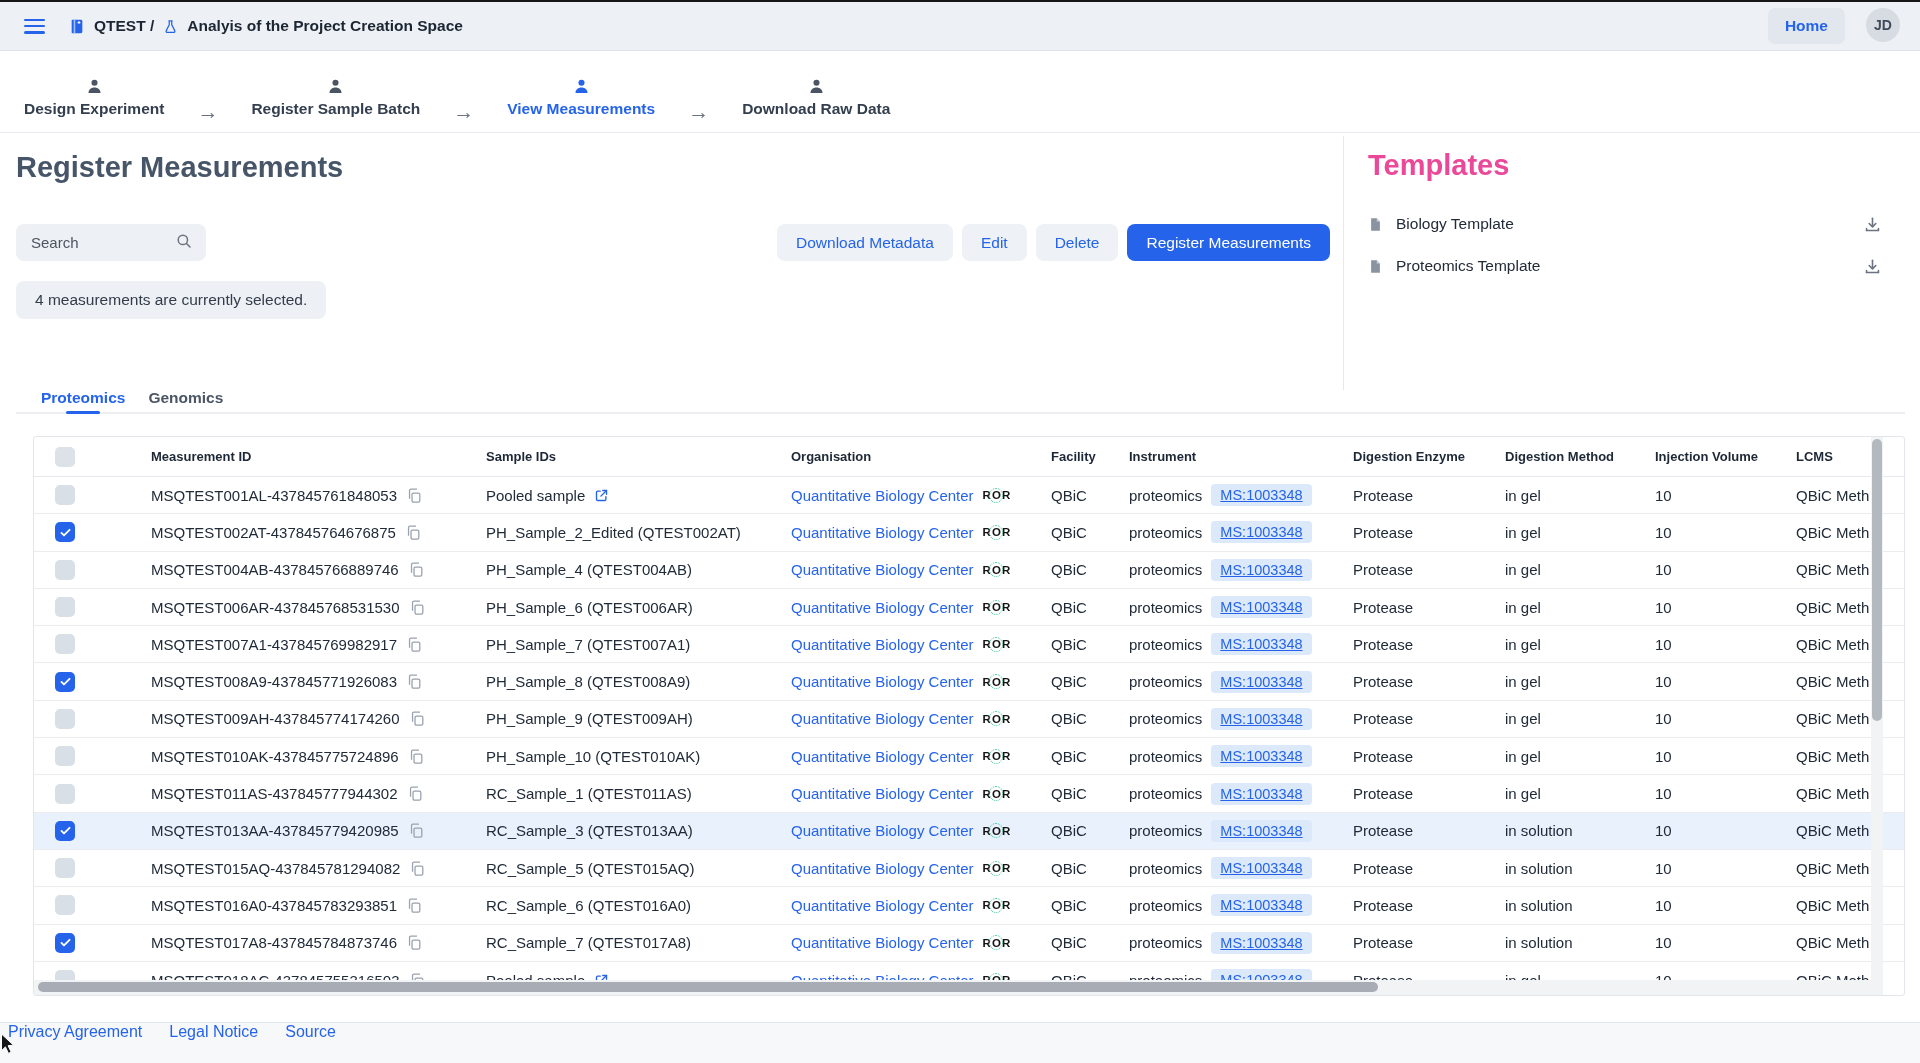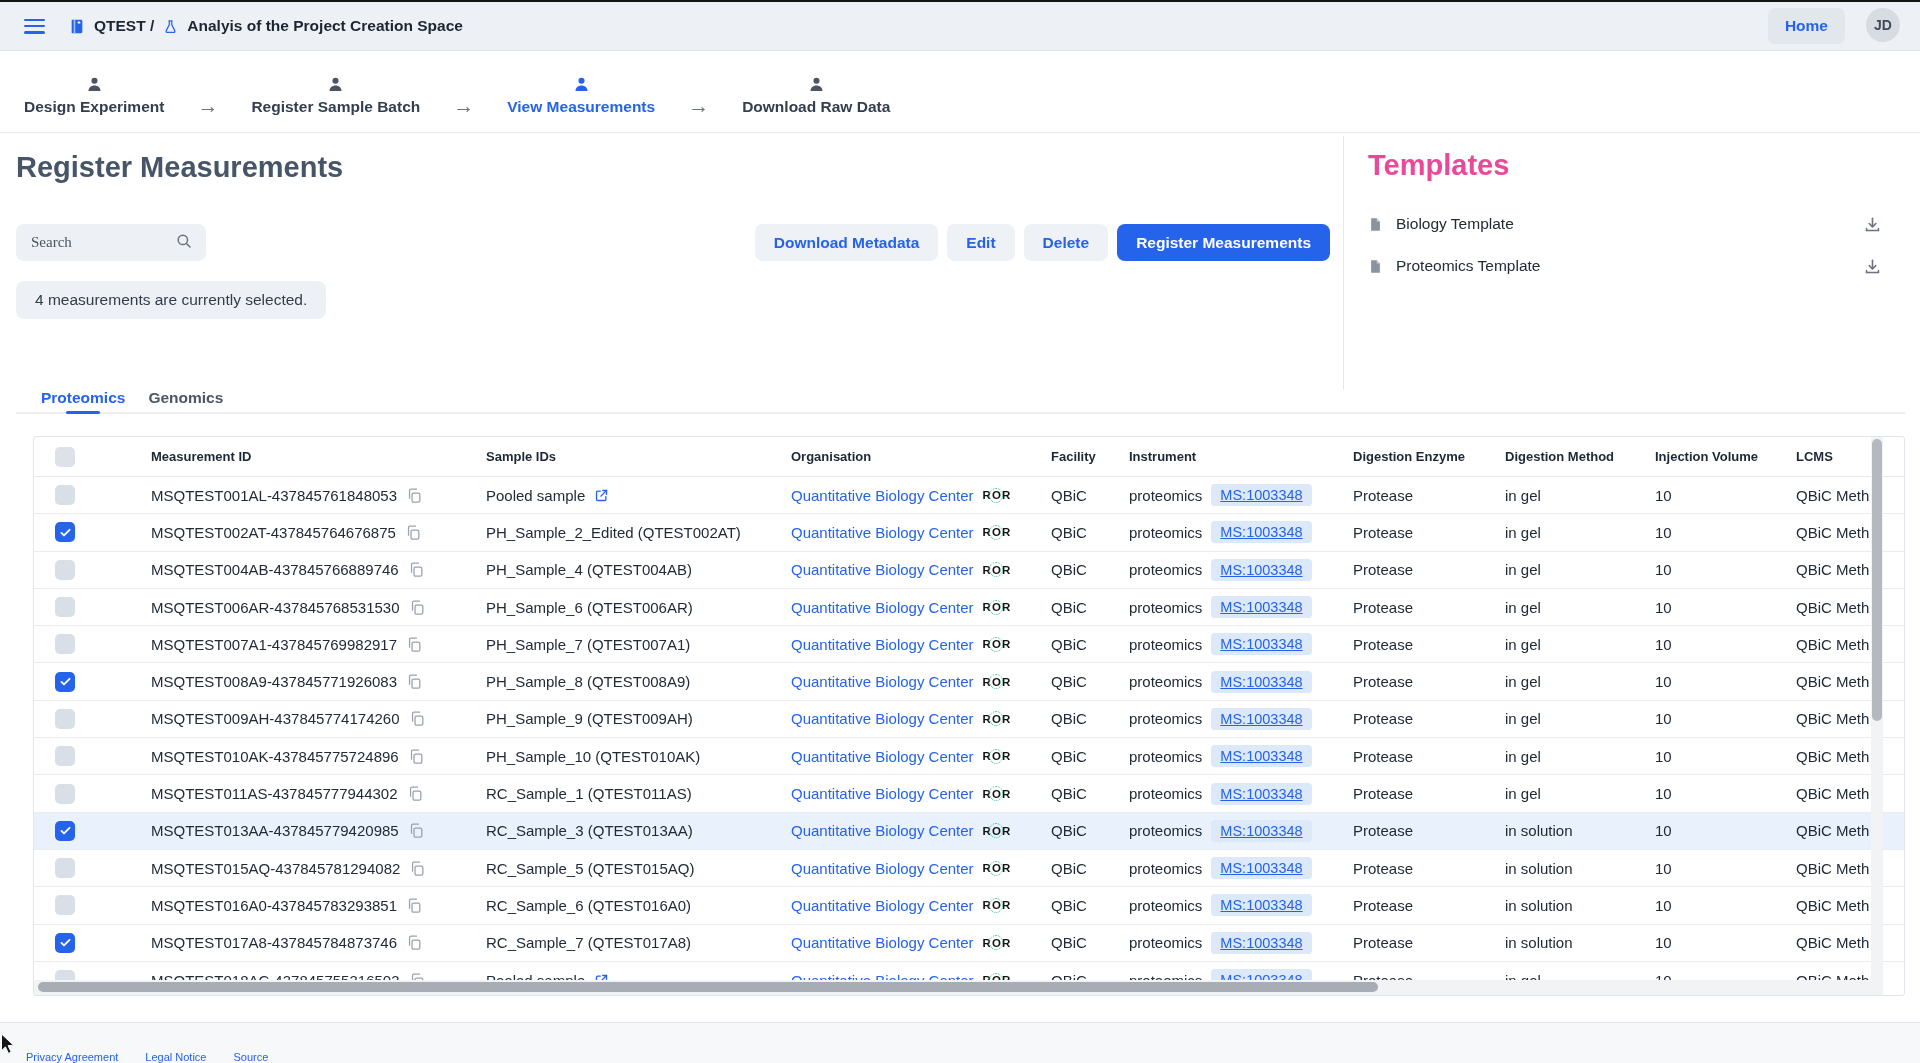--- a/index.html
+++ b/index.html
@@ -21,38 +21,38 @@
           font-size:15.5px;color:#1c2532}
   .crumbs .icon{display:flex;align-items:center}
   .topbar-right{margin-left:auto;display:flex;gap:21px}
   .home-btn{background:#e2e7ee;color:var(--accent);font-weight:600;font-size:15.5px;
             padding:9px 17px;border-radius:7px;border:none;cursor:pointer;font-family:inherit}
   .avatar{width:34px;height:34px;border-radius:50%;background:#d7dce3;color:#3f4a59;
           font-size:14px;font-weight:600;display:flex;align-items:center;justify-content:center;cursor:pointer}
 
   
   .stepper{position:absolute;top:53px;left:0;width:1920px;height:80px;border-bottom:1px solid #e7eaee;
-           display:flex;align-items:flex-end;padding:15px 0 16px 24px;gap:33px}
+           display:flex;align-items:center;padding:15px 0 4px 24px;gap:33px}
   .step{display:flex;flex-direction:column;align-items:center;gap:5px;cursor:pointer;
         font-size:15.5px;font-weight:600;color:#333e4e}
   .step .picon{color:#4a5462;display:flex}
   .step.active{color:var(--accent)}
   .step.active .picon{color:var(--accent)}
   .step-arrow{margin-top:26px;color:#6b7280;font-size:21px;line-height:1}
 
   
   .page-heading{position:absolute;left:16px;top:151px;margin:0;font-size:29px;font-weight:700;color:#475569}
   .search-box{position:absolute;left:16px;top:224px;width:190px;height:37px;background:#edf0f4;
               border-radius:8px;display:flex;align-items:center;padding:0 13px}
   .search-box input{border:0;background:transparent;outline:none;flex:1;min-width:0;
-                    font-size:15px;font-family:Liberation Serif, serif;color:#333}
+                    font-size:15px;font-family:Liberation Sans, sans-serif;color:#333}
   .search-box input::placeholder{color:#4c5560;opacity:1}
   .toolbar{position:absolute;top:224px;left:700px;width:630px;height:37px;
            display:flex;justify-content:flex-end;gap:9px}
-  .btn{height:37px;border:none;border-radius:8px;font-size:15.5px;font-weight:700;
+  .btn{height:37px;border:none;border-radius:8px;font-size:15.5px;font-weight:400;
        font-family:inherit;padding:0 19px;cursor:pointer;white-space:nowrap}
   .btn.secondary{background:#eef1f5;color:var(--accent)}
   .btn.primary{background:var(--accent);color:#fff}
   .notice{position:absolute;left:16px;top:281px;height:38px;display:inline-flex;align-items:center;
           background:#edf0f4;border-radius:8px;padding:0 19px;font-size:15.5px;color:#333c49}
 
   
   .templates{position:absolute;left:1343px;top:136px;width:577px;height:254px;
              border-left:1px solid #e5e8ec;padding:13px 38px 0 24px}
   .templates h2{font-size:29px;font-weight:700;color:#ec4899;margin:0 0 21px 0}
@@ -93,22 +93,22 @@
                   border:1.5px dotted #31c48d;border-radius:50%}
 
   
   .vscroll{position:absolute;top:0;right:21px;width:12px;height:558px;background:#f2f3f5}
   .vscroll .thumb{position:absolute;left:1px;top:2px;width:10px;height:282px;background:#b4b9c0;border-radius:5px}
   .hscroll{position:absolute;left:0;top:543px;width:1839px;height:15px;background:#f2f3f5}
   .hscroll .thumb{position:absolute;left:4px;top:2px;width:1340px;height:10px;background:#a8adb5;border-radius:5px}
 
   
   .footer{position:absolute;left:0;top:1022px;width:1920px;height:41px;background:#f7f8fa;
-          border-top:1px solid #e3e6ea;display:flex;align-items:flex-end;gap:27px;
-          padding-left:26px;font-size:11px}
+          border-top:1px solid #e3e6ea;display:flex;align-items:flex-start;gap:27px;
+          padding-left:8px;font-size:16px}
   .footer a{color:var(--link);text-decoration:none;cursor:pointer}
   .cursor{position:absolute;left:0;top:1033px;pointer-events:none}
 </style>
 </head>
 <body>
 
 <div class="topbar">
   <div class="hamburger">
       <span></span>
       <span></span>

